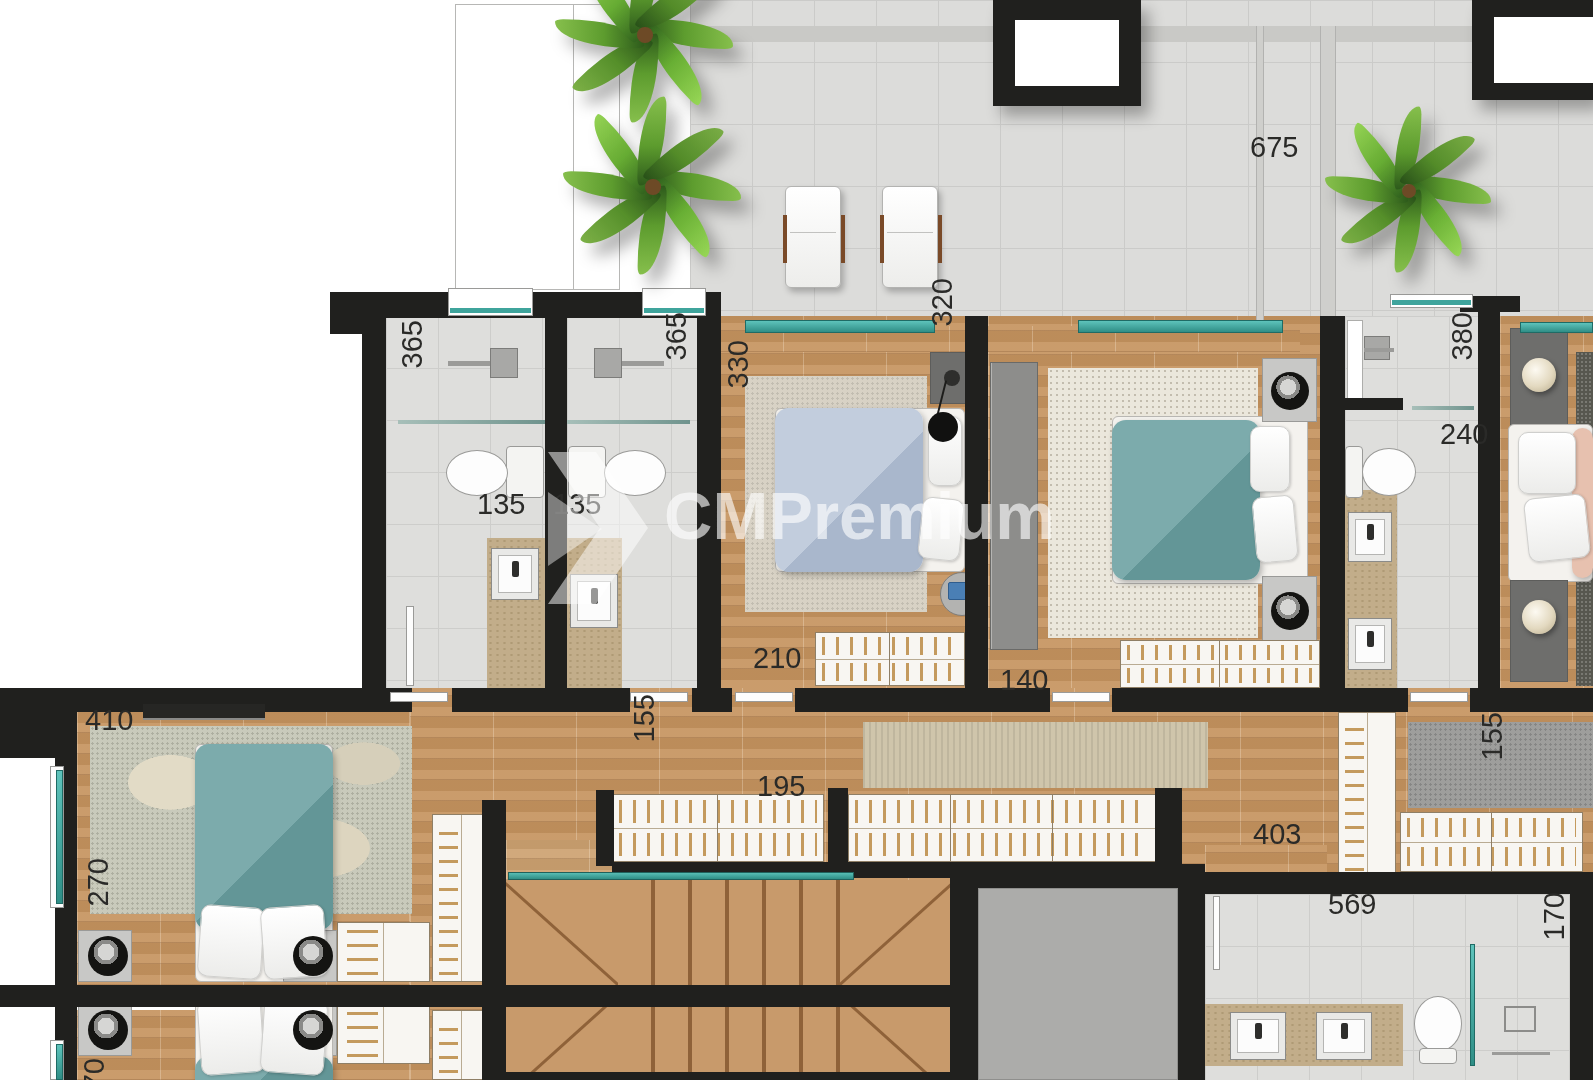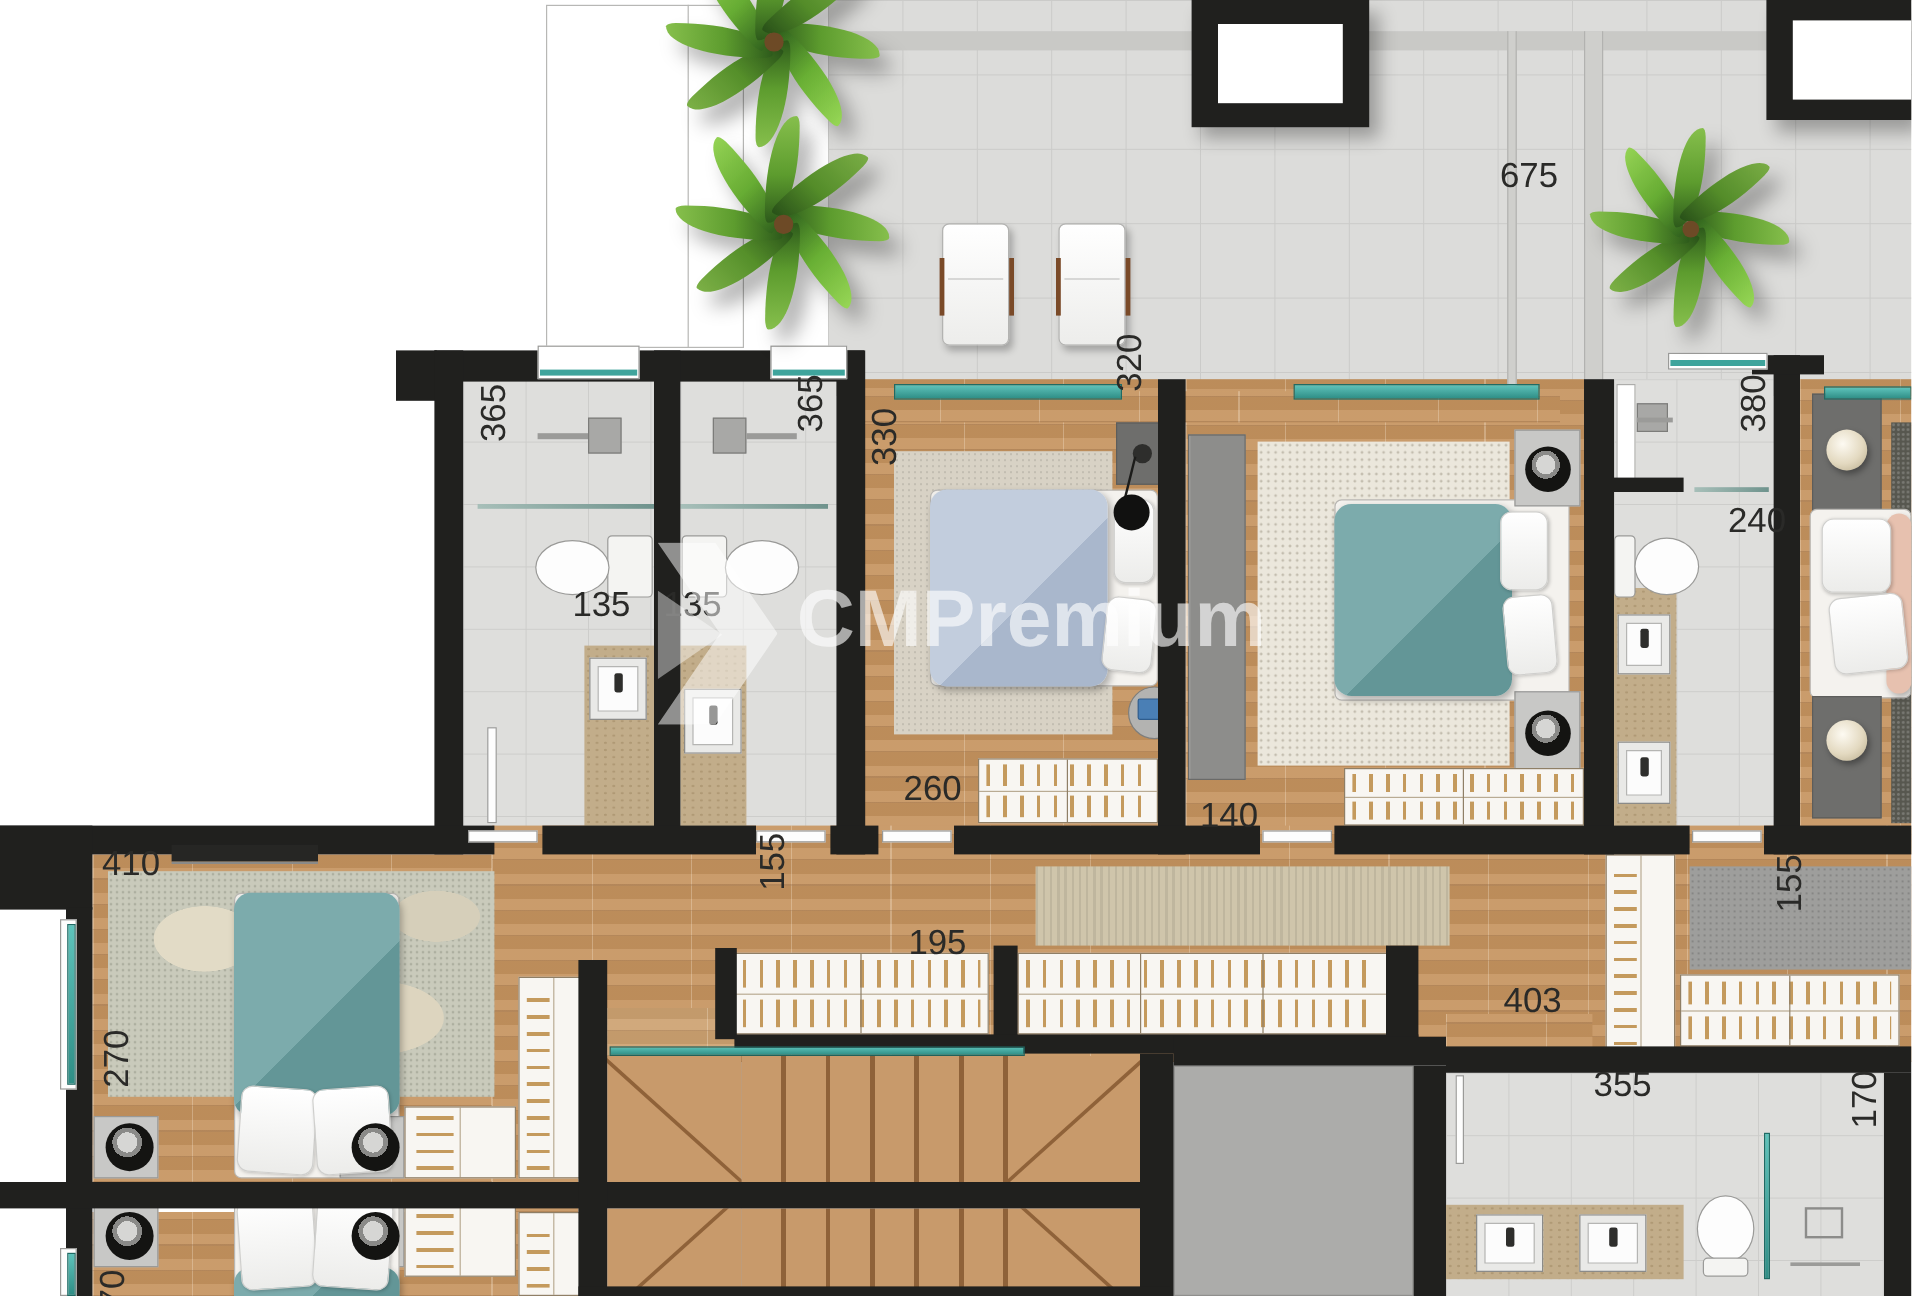--- a/index.html
+++ b/index.html
@@ -358,29 +358,29 @@
   <div>
       <div class="dim" style="left: 1250px; top: 133px;">675</div>
       <div class="dim v" style="left: 928px; top: 278px;">320</div>
       <div class="dim v" style="left: 398px; top: 320px;">365</div>
       <div class="dim v" style="left: 662px; top: 312px;">365</div>
       <div class="dim v" style="left: 724px; top: 340px;">330</div>
       <div class="dim v" style="left: 1448px; top: 312px;">380</div>
       <div class="dim" style="left: 1440px; top: 420px;">240</div>
       <div class="dim" style="left: 477px; top: 490px;">135</div>
       <div class="dim" style="left: 553px; top: 490px;">135</div>
-      <div class="dim" style="left: 753px; top: 644px;">260</div>
+      <div class="dim" style="left: 753px; top: 644px;">210</div>
       <div class="dim" style="left: 1000px; top: 666px;">140</div>
       <div class="dim" style="left: 85px; top: 706px;">410</div>
       <div class="dim v" style="left: 630px; top: 694px;">155</div>
       <div class="dim" style="left: 757px; top: 772px;">195</div>
       <div class="dim" style="left: 1253px; top: 820px;">403</div>
       <div class="dim v" style="left: 1478px; top: 712px;">155</div>
       <div class="dim v" style="left: 84px; top: 858px;">270</div>
-      <div class="dim" style="left: 1328px; top: 890px;">355</div>
+      <div class="dim" style="left: 1328px; top: 890px;">569</div>
       <div class="dim v" style="left: 1540px; top: 892px;">170</div>
       <div class="dim v" style="left: 80px; top: 1058px;">270</div>
     </div>
 
   <div class="wm wm-chev"></div>
   <div class="wm wm-chev2"></div>
   <div class="wm" id="wm-brand">CMPremium</div>
 
 </div>
 

